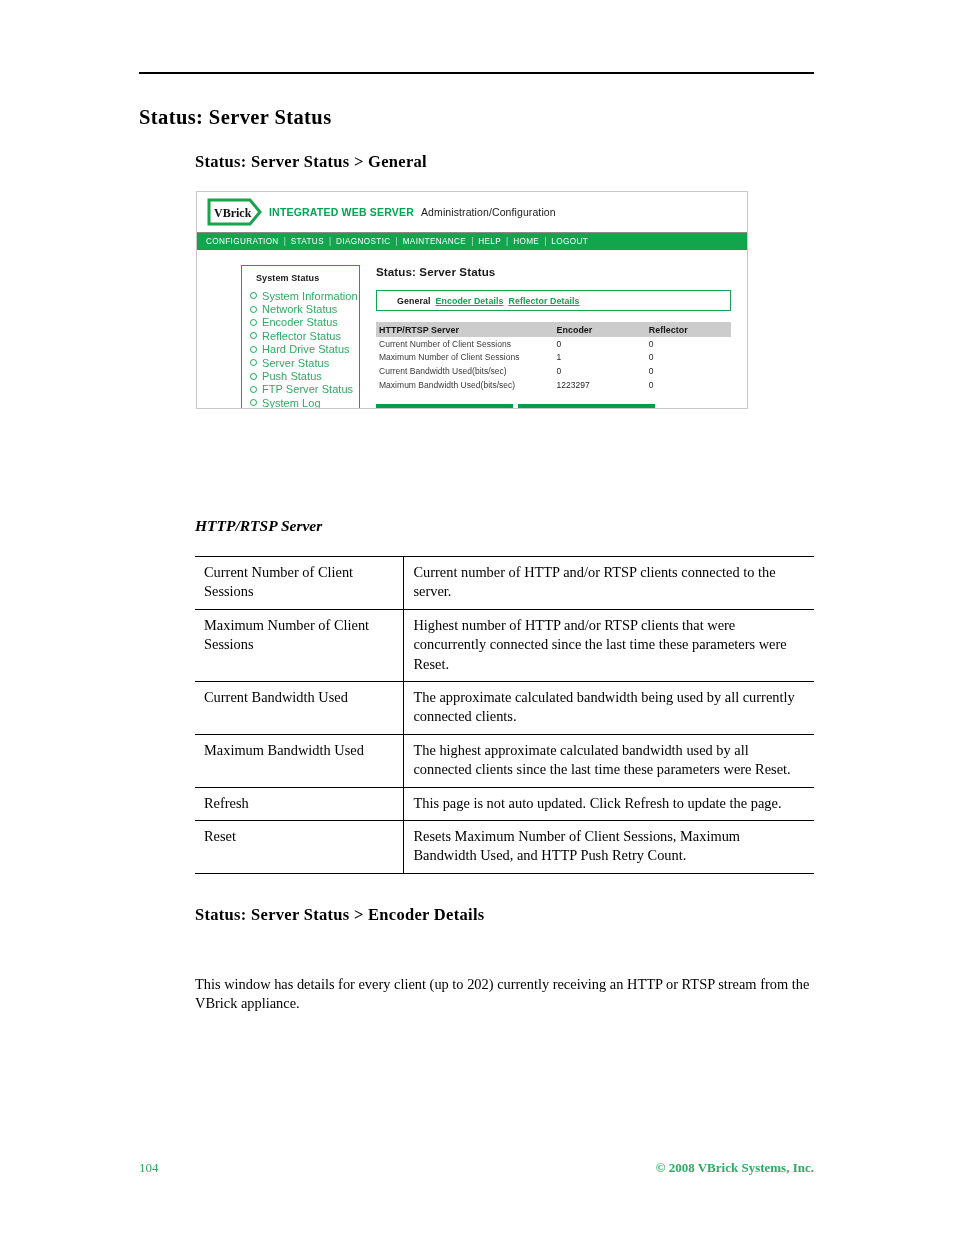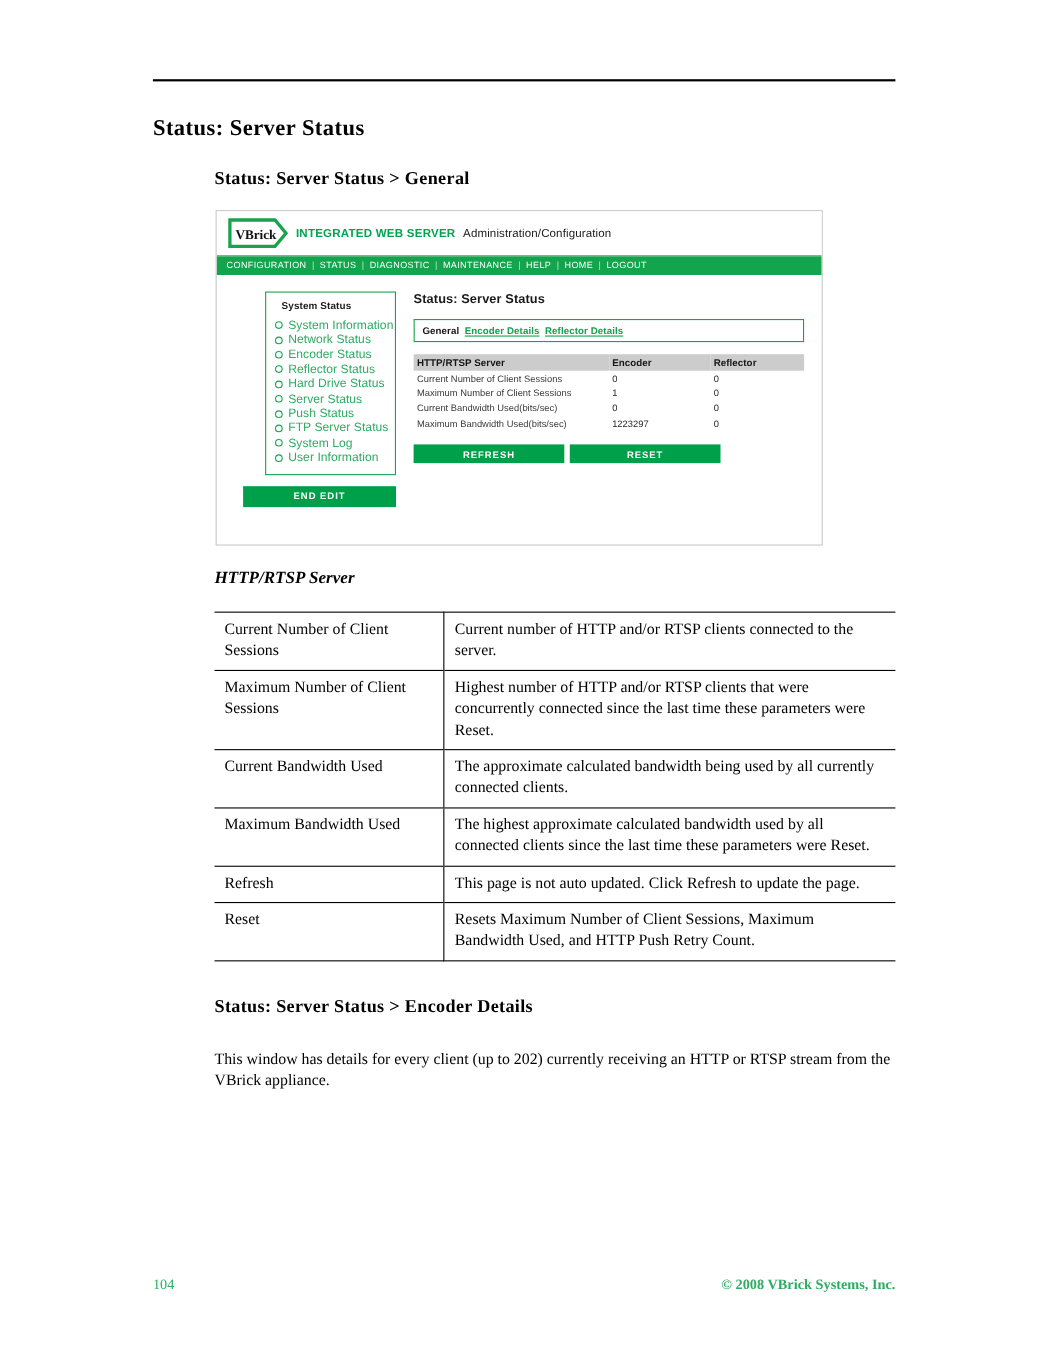--- a/index.html
+++ b/index.html
@@ -60,33 +60,33 @@
     top: 517px;
     font-family: "Liberation Serif", serif;
     font-weight: bold;
     font-style: italic;
     font-size: 15.5px;
   }
 
   .body-para {
     position: absolute;
     left: 195px;
-    top: 954px;
+    top: 975px;
     width: 615px;
     font-size: 14.4px;
     line-height: 19px;
   }
 
   
   .shot {
     position: absolute;
     left: 196px;
     top: 191px;
     width: 552px;
-    height: 305px;
+    height: 218px;
     background: #ffffff;
     border: 1px solid #c8c8c8;
     box-sizing: border-box;
     font-family: "Liberation Sans", sans-serif;
     overflow: hidden;
   }
   .shot-head {
     height: 41px;
     display: flex;
     align-items: center;
@@ -202,21 +202,21 @@
     color: #1a1a1a;
     margin-bottom: 12px;
     letter-spacing: 0.1px;
   }
   .tabbox {
     border: 1px solid #13a54d;
     box-sizing: border-box;
     height: 21px;
     display: flex;
     align-items: center;
-    padding-left: 7px;
+    padding-left: 20px;
     margin-bottom: 11px;
   }
   .tab-current {
     font-size: 8.8px;
     font-weight: bold;
     color: #161616;
     letter-spacing: 0.1px;
   }
   .tab-link {
     font-size: 8.8px;

